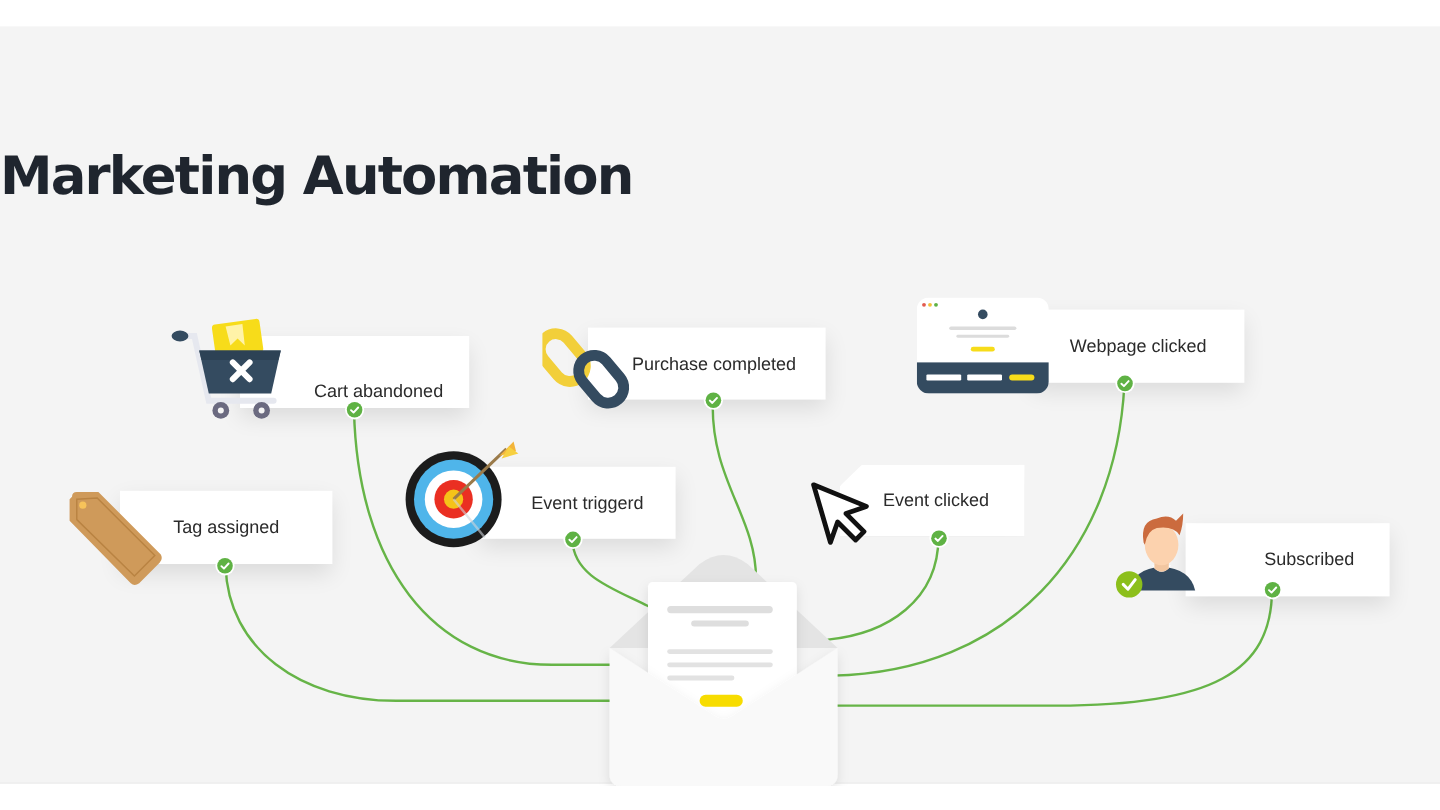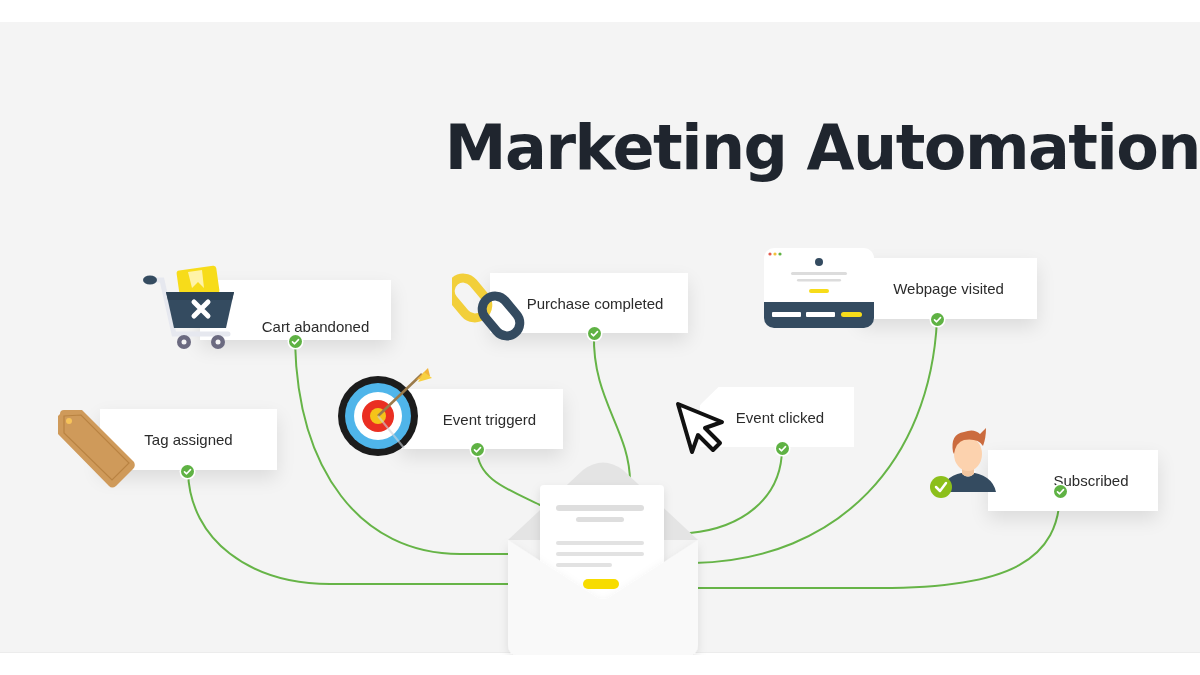--- a/index.html
+++ b/index.html
@@ -1,18 +1,18 @@
 <!DOCTYPE html>
 <html><head>
 <meta charset="utf-8">
 <style>
   html, body { margin:0; padding:0; }
   body { width:1200px; height:675px; background:#ffffff; position:relative; overflow:hidden; font-family:"Liberation Sans", sans-serif; }
   .panel { position:absolute; left:0; top:22px; width:1200px; height:630px; background:#f4f4f4; border-bottom:1px solid #ececec; }
-  .title { position:absolute; left:0; top:108px; width:1200px; text-align:right; font-family:"DejaVu Sans", sans-serif; font-weight:bold; font-size:62px; letter-spacing:-1.5px; color:#1f252e; line-height:80px; }
+  .title { position:absolute; left:0; top:108px; width:1200px; text-align:left; font-family:"DejaVu Sans", sans-serif; font-weight:bold; font-size:44px; letter-spacing:-1.5px; color:#1f252e; line-height:80px; }
   svg.lines { position:absolute; left:0; top:0; width:1200px; height:675px; }
   .card { position:absolute; background:#ffffff; box-shadow:0 8px 18px rgba(0,0,0,0.10); display:flex; align-items:center; justify-content:center; color:#2b2b2b; font-size:15px; }
   .card span { display:block; }
   .check { position:absolute; width:13px; height:13px; border-radius:50%; background:#5fb244; box-shadow:0 0 0 1.5px #ffffff; }
   .check svg { position:absolute; left:0; top:0; }
   .icon { position:absolute; }
   .env { position:absolute; }
 </style>
 </head>
 <body>
@@ -62,21 +62,21 @@
   <rect x="4" y="8" width="26" height="44" rx="13" fill="none" stroke="#f2cf3a" stroke-width="9" transform="rotate(-40 17 30)"></rect>
   <rect x="36" y="26" width="26" height="44" rx="13" fill="none" stroke="#344b60" stroke-width="9" transform="rotate(-40 49 48)"></rect>
 </svg>
 <div class="check" style="left:588px;top:327px;">
   <svg width="13" height="13" viewBox="0 0 13 13">
       <path d="M3.5 6.8 L5.6 8.8 L9.5 4.6" fill="none" stroke="#fff" stroke-width="1.6" stroke-linecap="round" stroke-linejoin="round"></path>
     </svg>
 </div>
 
 <div class="card" style="left:860px;top:258px;width:177px;height:61px;">
-  <span style="margin-left:0px;">Webpage visited</span>
+  <span style="margin-left:0px;">Webpage clicked</span>
 </div>
 <svg class="icon" style="left:764px;top:248px;" width="110" height="80" viewBox="0 0 110 80">
   <defs>
       <clipPath id="bw">
         <rect x="0" y="0" width="110" height="80" rx="10"></rect>
       </clipPath>
     </defs>
   <g clip-path="url(#bw)">
     <rect x="0" y="0" width="110" height="80" fill="#ffffff"></rect>
     <rect x="0" y="54" width="110" height="26" fill="#344b60"></rect>
@@ -137,21 +137,21 @@
 </div>
 <svg class="icon" style="left:672px;top:398px;" width="60" height="60" viewBox="0 0 60 60">
   <path d="M6 6 L50 24 L33 30 L48 45 L41 52 L26 37 L20 54 Z" fill="#ffffff" stroke="#111111" stroke-width="4" stroke-linejoin="round"></path>
 </svg>
 <div class="check" style="left:776px;top:442px;">
   <svg width="13" height="13" viewBox="0 0 13 13">
       <path d="M3.5 6.8 L5.6 8.8 L9.5 4.6" fill="none" stroke="#fff" stroke-width="1.6" stroke-linecap="round" stroke-linejoin="round"></path>
     </svg>
 </div>
 
-<div class="card" style="left:988px;top:450px;width:170px;height:61px;">
+<div class="card" style="left:988px;top:436px;width:170px;height:61px;">
   <span style="margin-left:36px;">Subscribed</span>
 </div>
 <svg class="icon" style="left:928px;top:424px;" width="80" height="76" viewBox="0 0 80 76">
   <path d="M14 68 Q16 50 40 48 Q64 50 68 68 Z" fill="#344b60"></path>
   <path d="M32 47 Q40 58 48 47 Z" fill="#ffffff"></path>
   <path d="M34 44 L34 50 Q40 55 46 50 L46 44 Z" fill="#f2c6a0"></path>
   <ellipse cx="40" cy="30" rx="14" ry="17" fill="#fcd2ae"></ellipse>
   <path d="M25 28 Q22 10 36 8 Q46 4 52 10 L58 4 Q58 14 55 22 Q50 14 36 16 Q28 18 26 30 Z" fill="#cb6b3e"></path>
   <circle cx="13" cy="63" r="11" fill="#8cbf1b"></circle>
   <path d="M8 63 L12 67 L18 59" fill="none" stroke="#fff" stroke-width="2.5" stroke-linecap="round" stroke-linejoin="round"></path>

